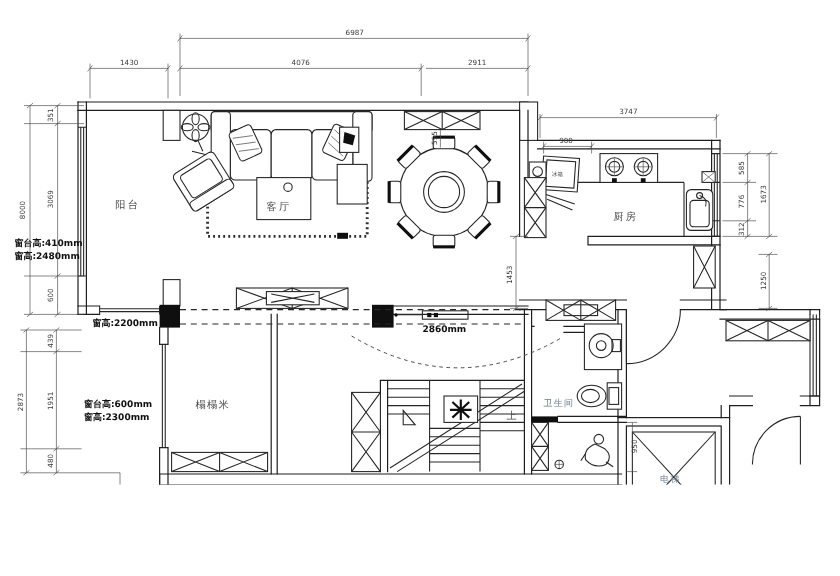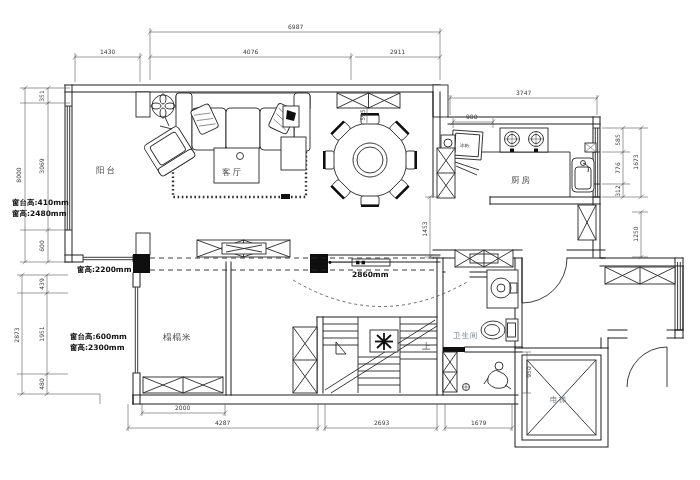--- a/index.html
+++ b/index.html
@@ -1,16 +1,16 @@
 <!DOCTYPE html>
 <html><head>
 <meta charset="utf-8">
 <style>
   html,body{margin:0;padding:0;background:#fff;}
-  #canvas{position:relative;width:700px;height:480px;background:#fff;overflow:hidden;
+  #canvas{position:relative;width:700px;height:404px;background:#fff;overflow:hidden;
           font-family:"Liberation Sans","DejaVu Sans",sans-serif;border-radius:18px;}
   svg{display:block}
   .w{stroke:#1f1f1f;stroke-width:1;fill:none;stroke-linecap:square}
   .f{stroke:#262626;stroke-width:.9;fill:#fff}
   .fn{stroke:#262626;stroke-width:.9;fill:none}
   .thin{stroke:#4a4a4a;stroke-width:.55;fill:none}
   .blk{fill:#0f0f0f;stroke:none}
   .dash{stroke:#262626;stroke-width:.9;fill:none;stroke-dasharray:5 4}
   .dash2{stroke:#444;stroke-width:.8;fill:none;stroke-dasharray:3 3}
   .carpet{stroke:#2e2e2e;stroke-width:2.4;fill:none;stroke-dasharray:1.6 2.6}

